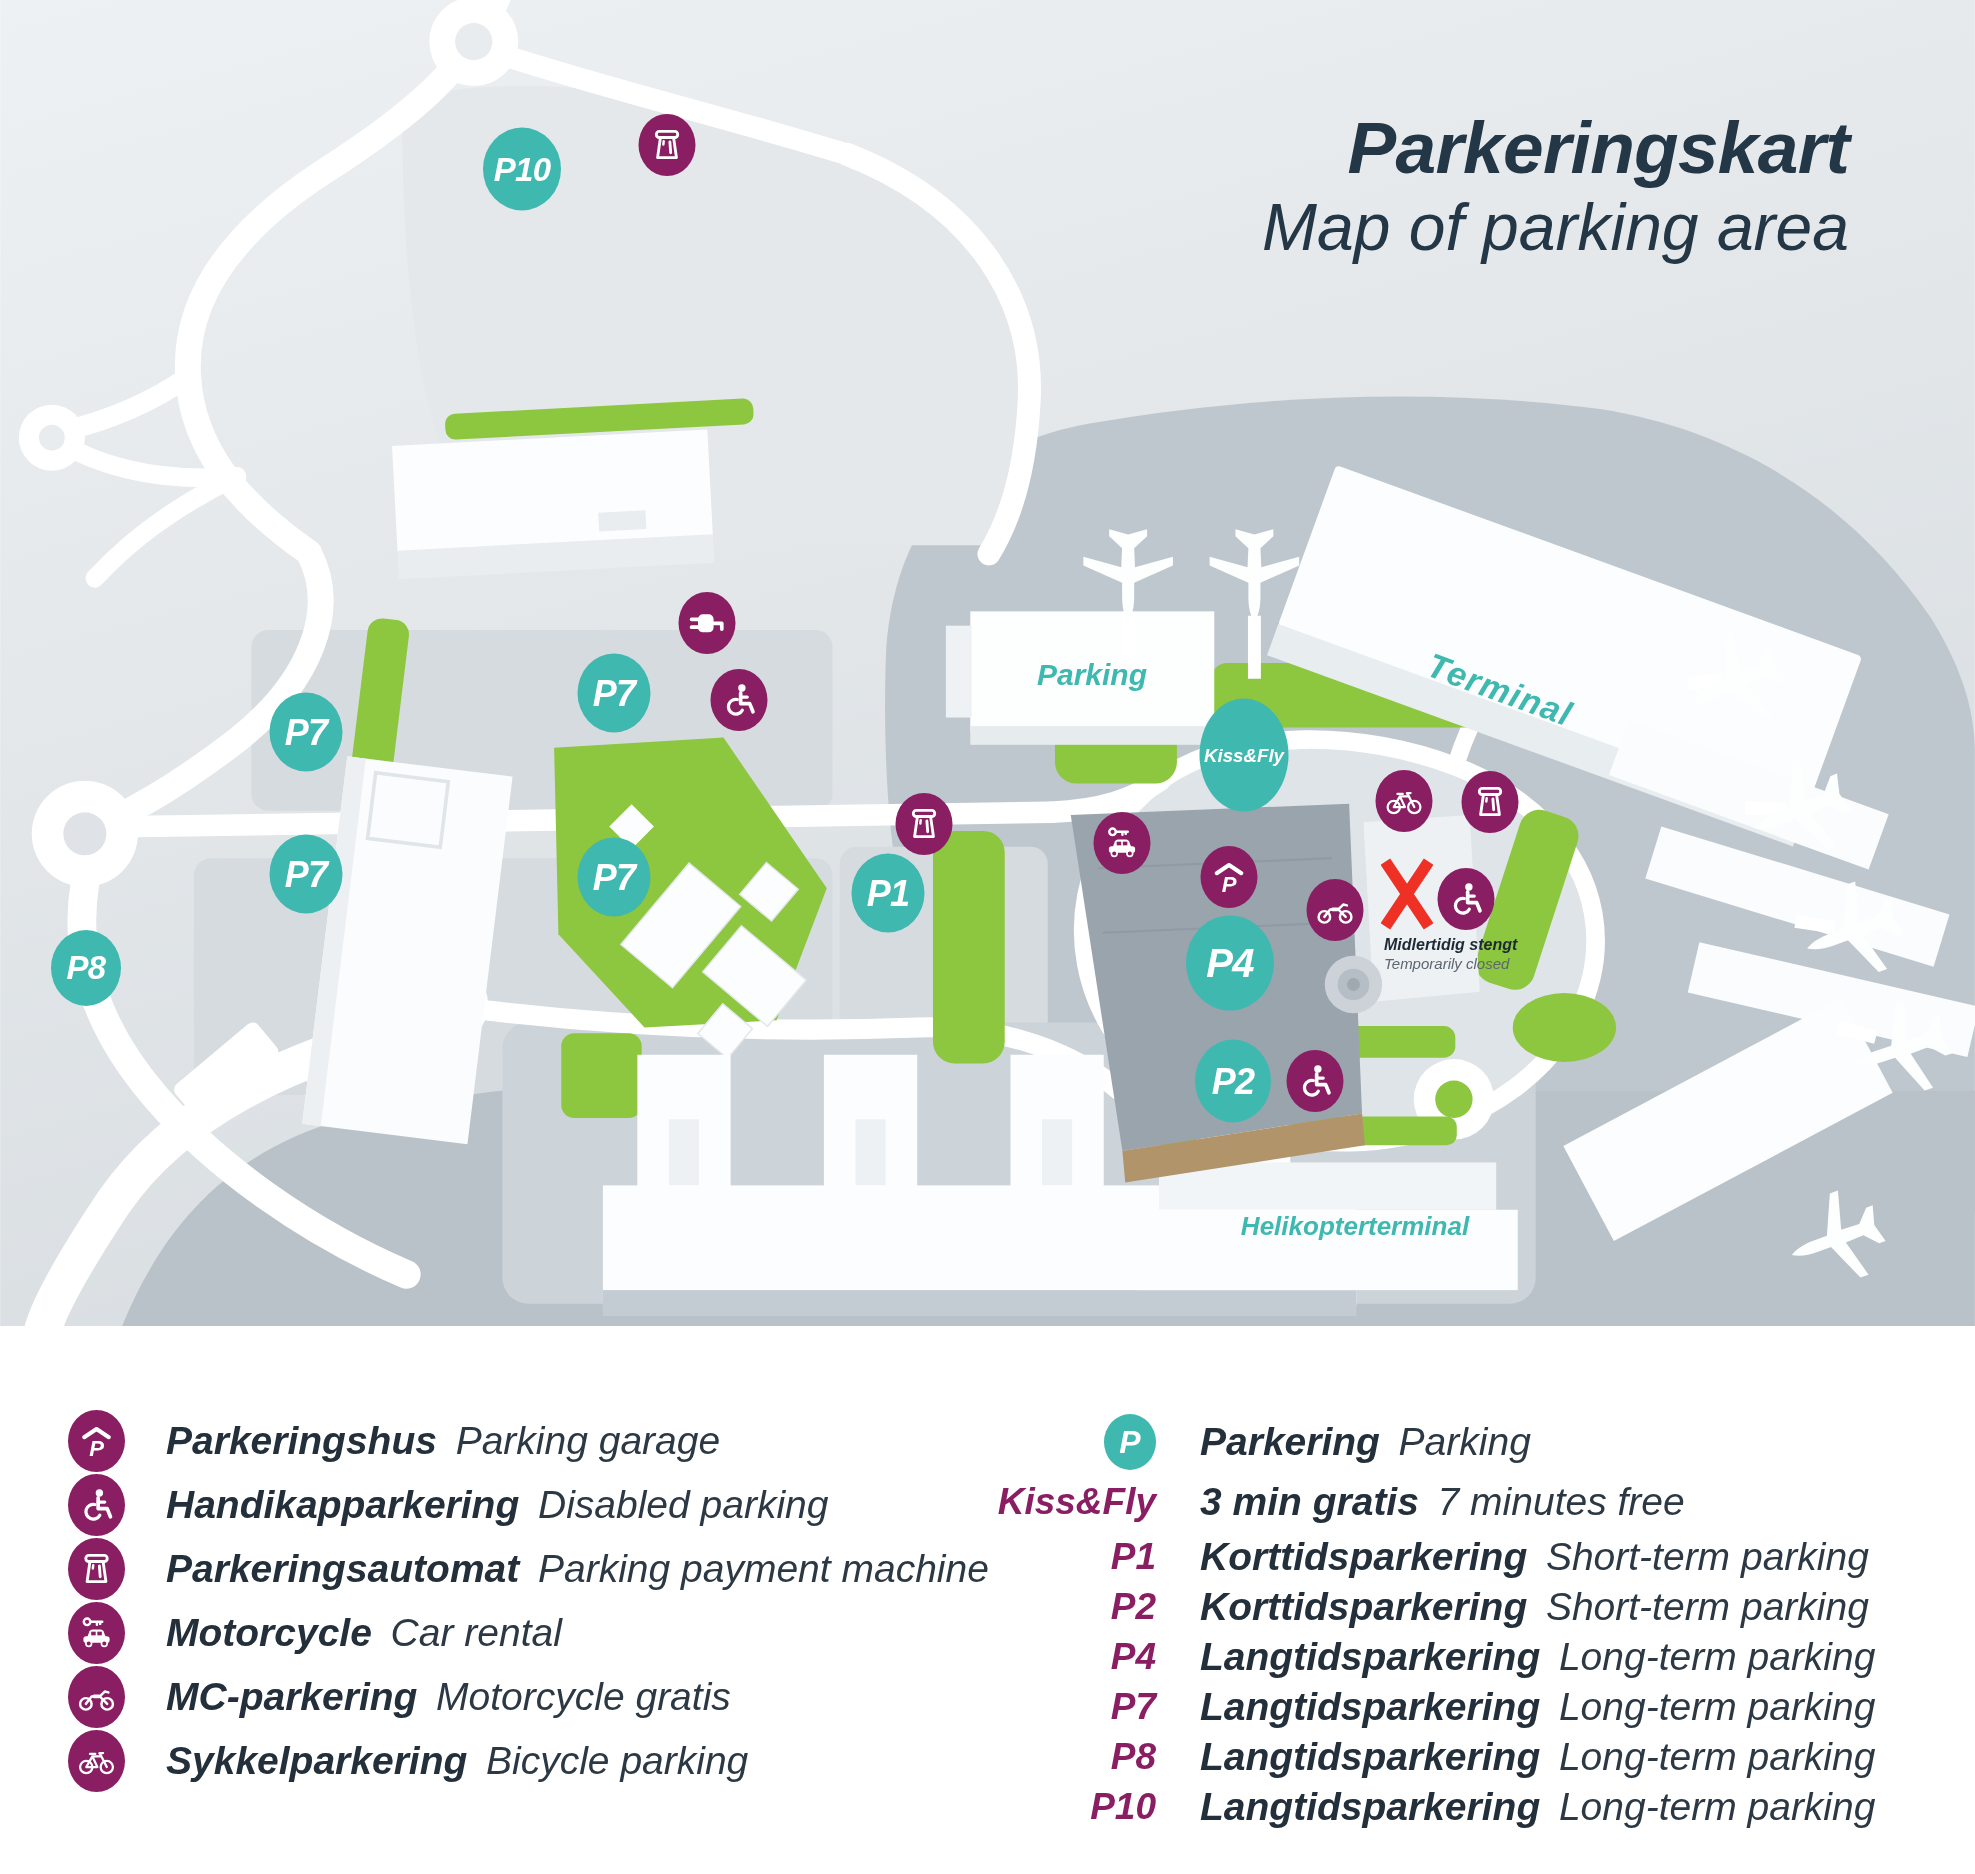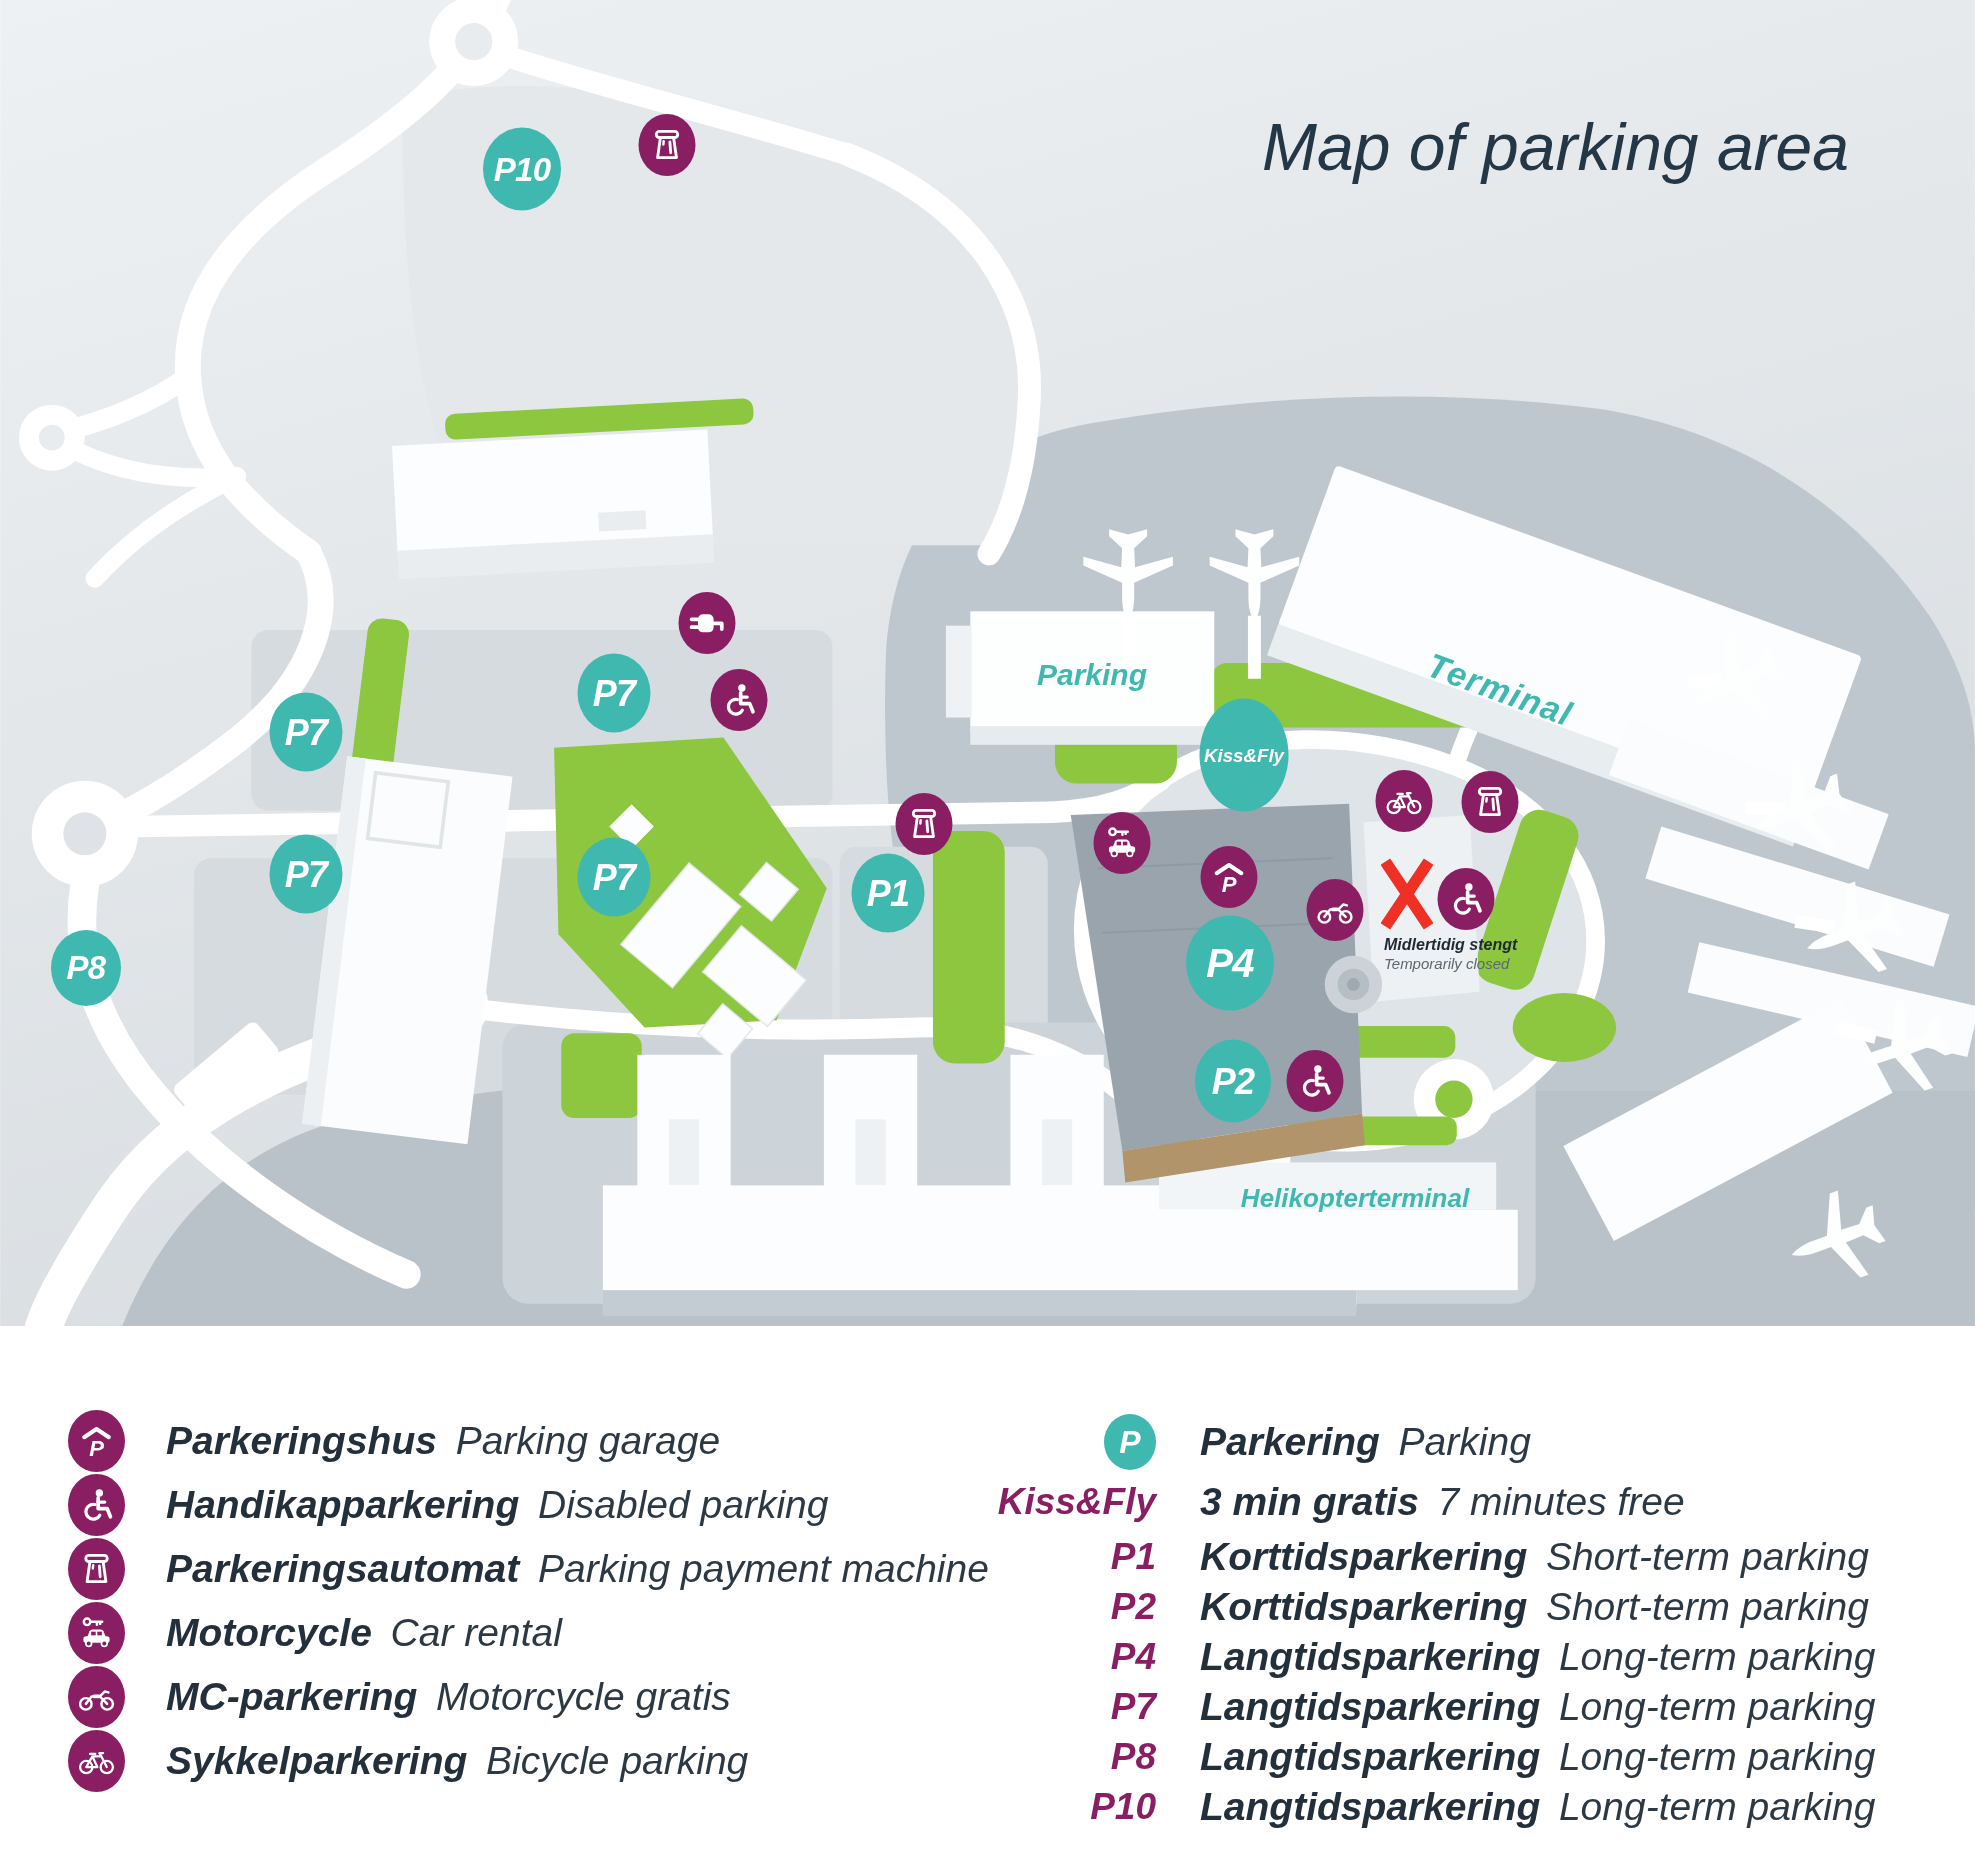--- a/index.html
+++ b/index.html
@@ -16,21 +16,21 @@
         justify-content:center;letter-spacing:-0.7px;}
   .icon-marker{position:absolute;transform:translate(-50%,-50%);width:57px;height:62px;
         background:var(--purple);color:var(--purple);border-radius:50%;display:flex;
         align-items:center;justify-content:center;}
   .icon-marker svg{width:72%;height:72%;}
 
   .map-label{position:absolute;transform:translate(-50%,-50%);color:var(--teal);
         font-weight:700;white-space:nowrap;}
   #hotel-label{font-size:30px;}
   #terminal-label{font-size:34px;transform:translate(-50%,-50%) rotate(20deg);letter-spacing:1.4px;}
-  #heliport-label{font-size:26px;}
+  #heliport-label{font-size:26px;margin-top:28px;}
 
   #kissfly{position:absolute;transform:translate(-50%,-50%);background:var(--teal);
         border-radius:50%;color:#fff;font-weight:700;display:flex;align-items:center;
         justify-content:center;}
 
   #closed{position:absolute;left:1364px;top:858px;width:208px;}
   #closed svg{display:block;margin-left:16.5px;}
   .closed-no{font-size:16px;font-weight:700;color:#1d2935;margin:5.7px 0 0 20px;white-space:nowrap;}
   .closed-en{font-size:15px;color:#5c6670;margin:1.4px 0 0 20px;white-space:nowrap;}
 
@@ -333,20 +333,21 @@
 
     <div id="closed">
       <svg width="52" height="72" viewBox="0 0 72 100">
         <path d="M6 5 L66 95 M66 5 L6 95" stroke="var(--red)" stroke-width="16" fill="none"></path>
       </svg>
       <div class="closed-no">Midlertidig stengt</div>
       <div class="closed-en">Temporarily closed</div>
     </div>
 
     <div id="title">
+      <div class="t1">Parkeringskart</div>
       <div class="t2">Map of parking area</div>
     </div>
   </div>
 
   <div id="legend-left">
       <div class="legend-row">
         <span class="legend-icon">
           <svg viewBox="0 0 100 100">
             <path d="M20 40 L50 20 L80 40" fill="none" stroke="#fff" stroke-width="10" stroke-linecap="round" stroke-linejoin="round"></path>
             <text x="50" y="85" text-anchor="middle" font-size="54" font-weight="bold" fill="#fff" font-family="Liberation Sans, sans-serif">P</text>

